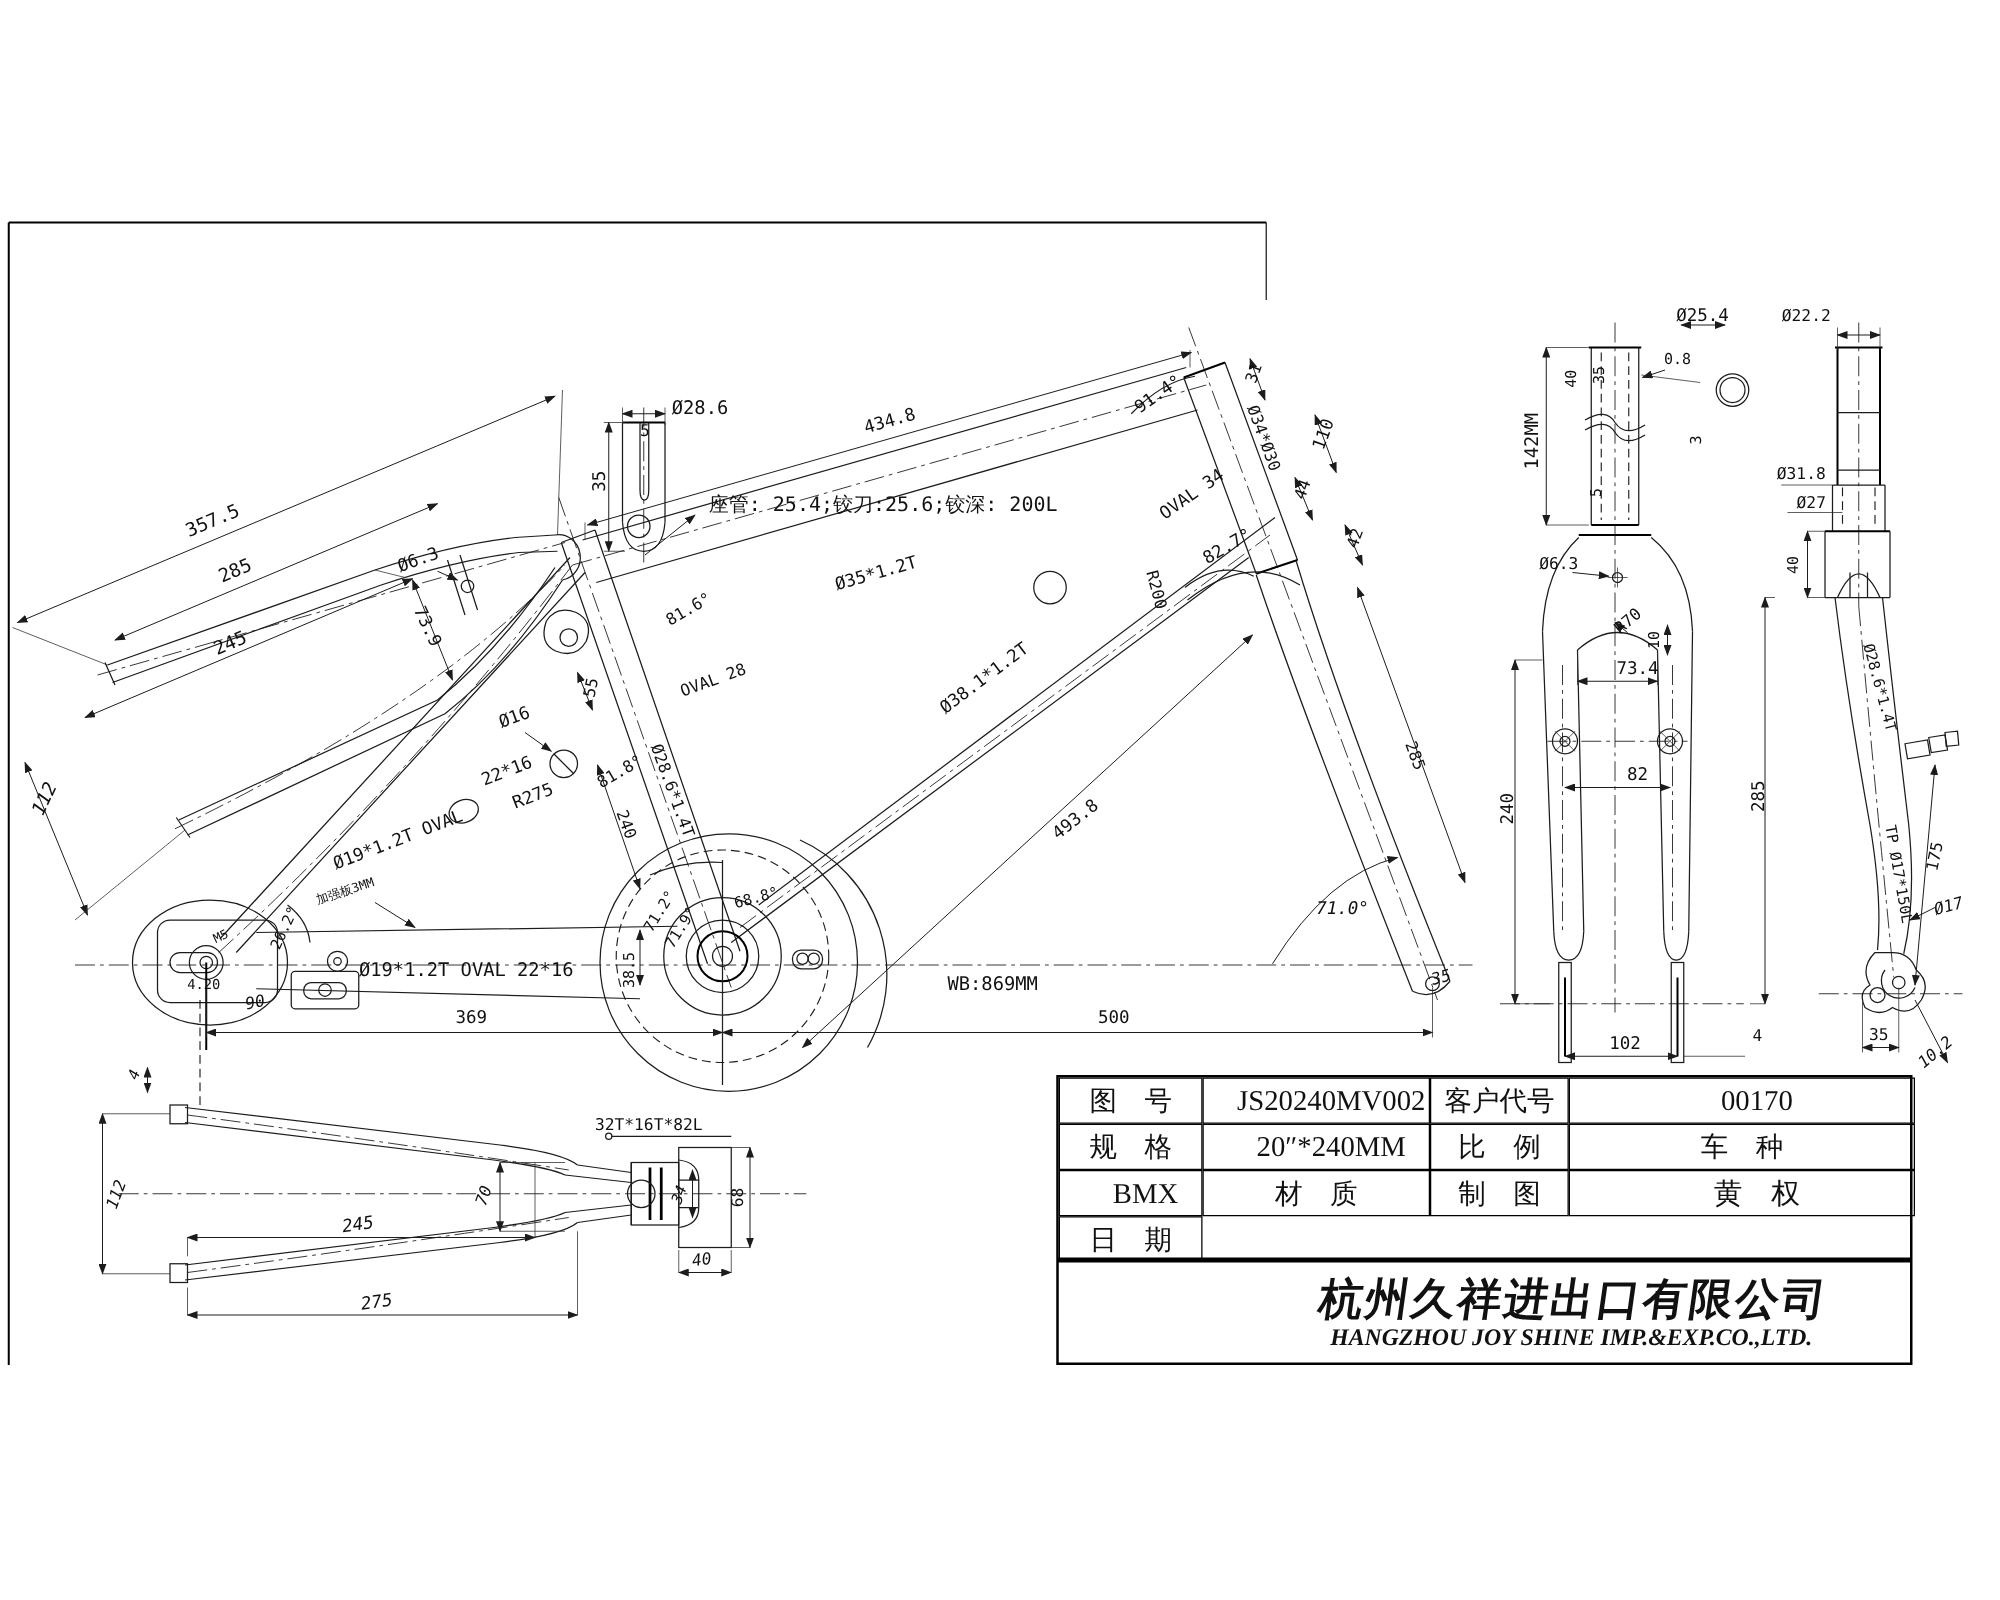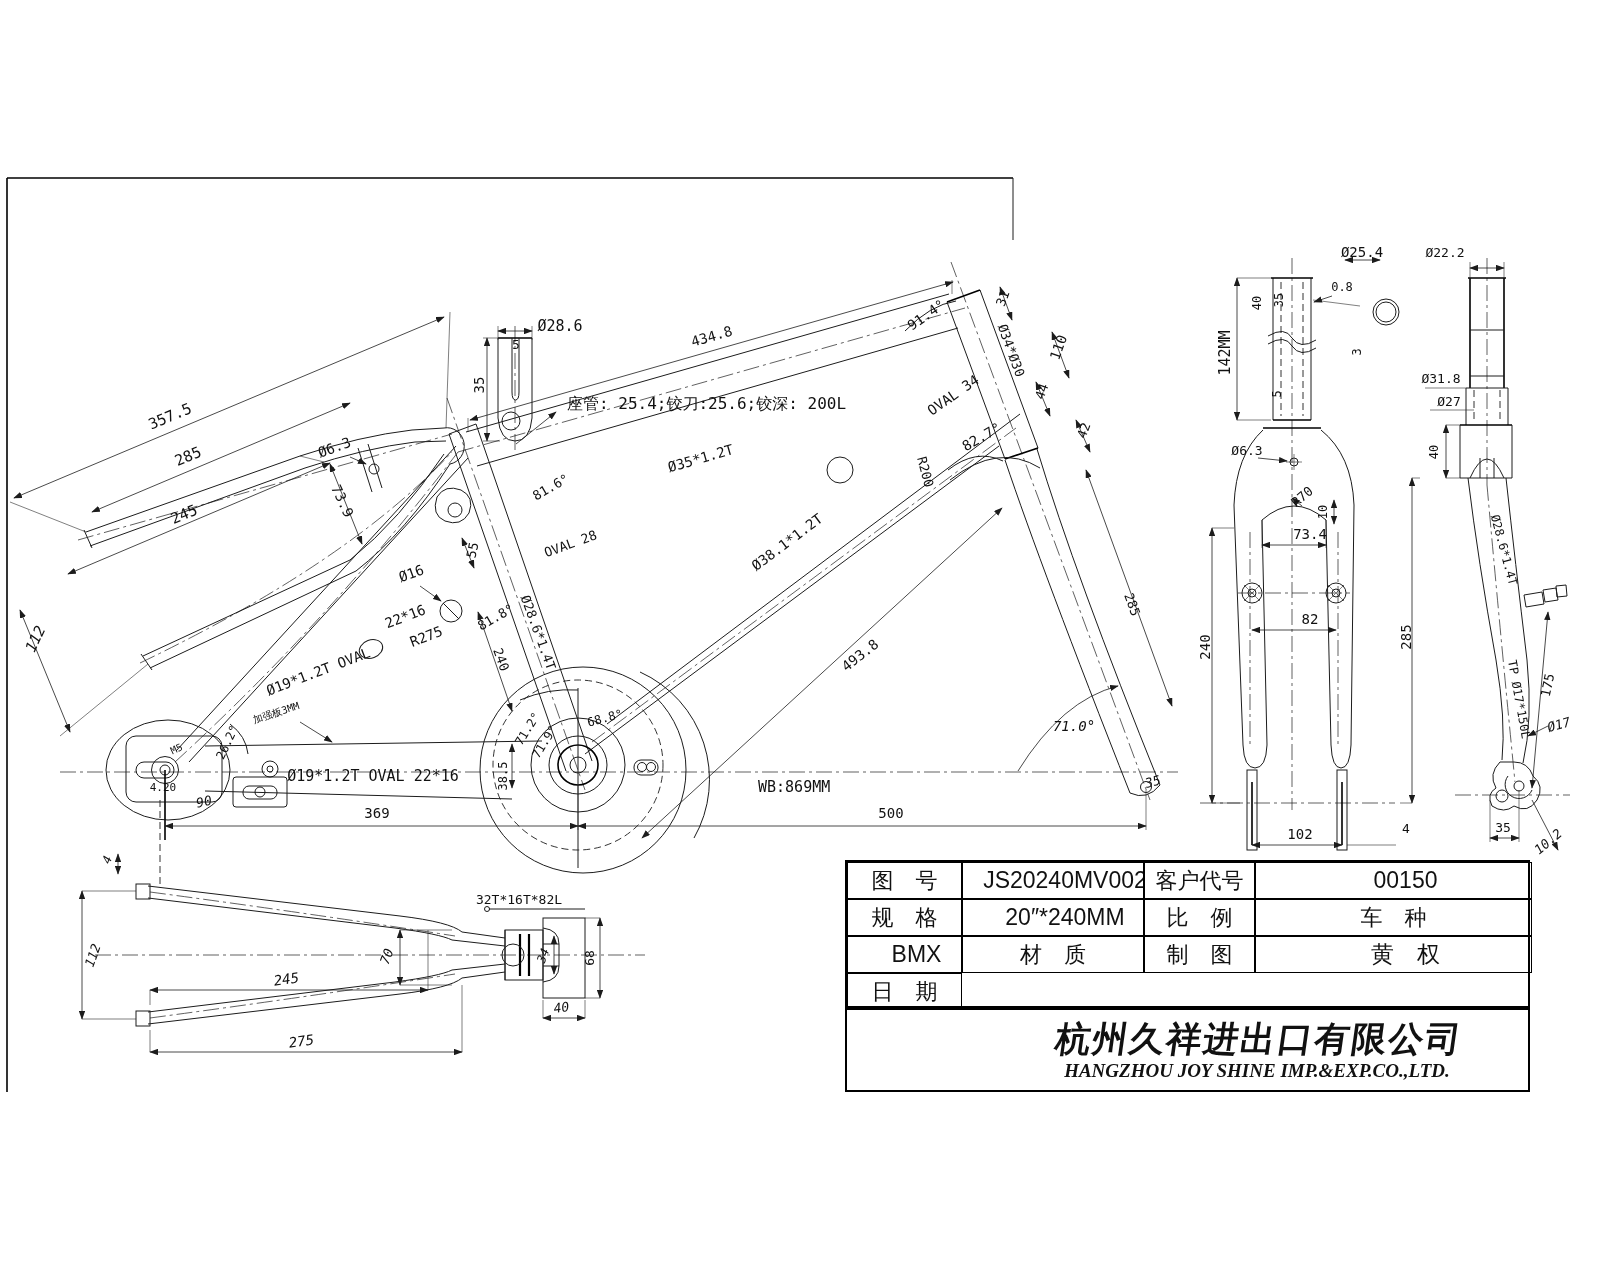--- a/index.html
+++ b/index.html
@@ -13,21 +13,21 @@
   svg .dash{stroke:#1c1c1c;stroke-width:.9;fill:none;stroke-dasharray:7 4;}
   svg .cl{stroke:#1c1c1c;stroke-width:.7;fill:none;stroke-dasharray:16 4 3 4;}
   svg .dim{stroke:#1c1c1c;stroke-width:.8;fill:none;marker-start:url(#ar);marker-end:url(#ar);}
   svg .ldr{stroke:#1c1c1c;stroke-width:.8;fill:none;marker-end:url(#ar);}
   #labels-layer text{font-family:"DejaVu Sans Mono","Liberation Mono",monospace;fill:#111;}
   
   .tblock{position:absolute;left:845px;top:860px;width:685px;height:148px;
           display:grid;grid-template-columns:115px 182px 111px 277px;grid-auto-rows:37px;
           border:2px solid #000;box-sizing:border-box;background:#fff;}
   .tblock .cell{border:1px solid #000;display:flex;align-items:center;justify-content:center;
-          font-family:Liberation Sans, sans-serif;overflow:hidden;white-space:nowrap;}
+          font-family:Liberation Serif, serif;overflow:hidden;white-space:nowrap;}
   .tblock .k{font-size:22px;}
   .tblock .v{font-size:23px;padding-left:24px;}
   .cmp{position:absolute;left:845px;top:1008px;width:685px;height:84px;border:2px solid #000;
        box-sizing:border-box;background:#fff;}
   .cmp .cn{position:absolute;left:172px;top:6px;width:480px;text-align:center;
        font-family:"Liberation Serif",serif;font-weight:bold;font-size:35px;letter-spacing:2px;
        transform:skewX(-8deg);}
   .cmp .en{position:absolute;left:160px;top:50px;width:500px;text-align:center;
        font-family:"Liberation Serif",serif;font-weight:bold;font-style:italic;font-size:19px;}
 </style>
@@ -383,21 +383,21 @@
         <text transform="translate(594,958) rotate(-90)" text-anchor="middle" font-size="13">68</text>
         <text transform="translate(562,1012) rotate(-8)" text-anchor="middle" font-size="13" font-style="italic">40</text>
         <text transform="translate(519,904) rotate(0)" text-anchor="middle" font-size="13">32T*16T*82L</text>
       </g>
 </svg>
 
 <div class="tblock">
   <div class="cell k">图　号</div>
   <div class="cell v">JS20240MV002</div>
   <div class="cell k">客户代号</div>
-  <div class="cell v">00150</div>
+  <div class="cell v">00170</div>
 
   <div class="cell k">规　格</div>
   <div class="cell v">20″*240MM</div>
   <div class="cell k">比　例</div>
 
   <div class="cell k">车　种</div>
   <div class="cell v">BMX</div>
   <div class="cell k">材　质</div>
 
   <div class="cell k">制　图</div>

